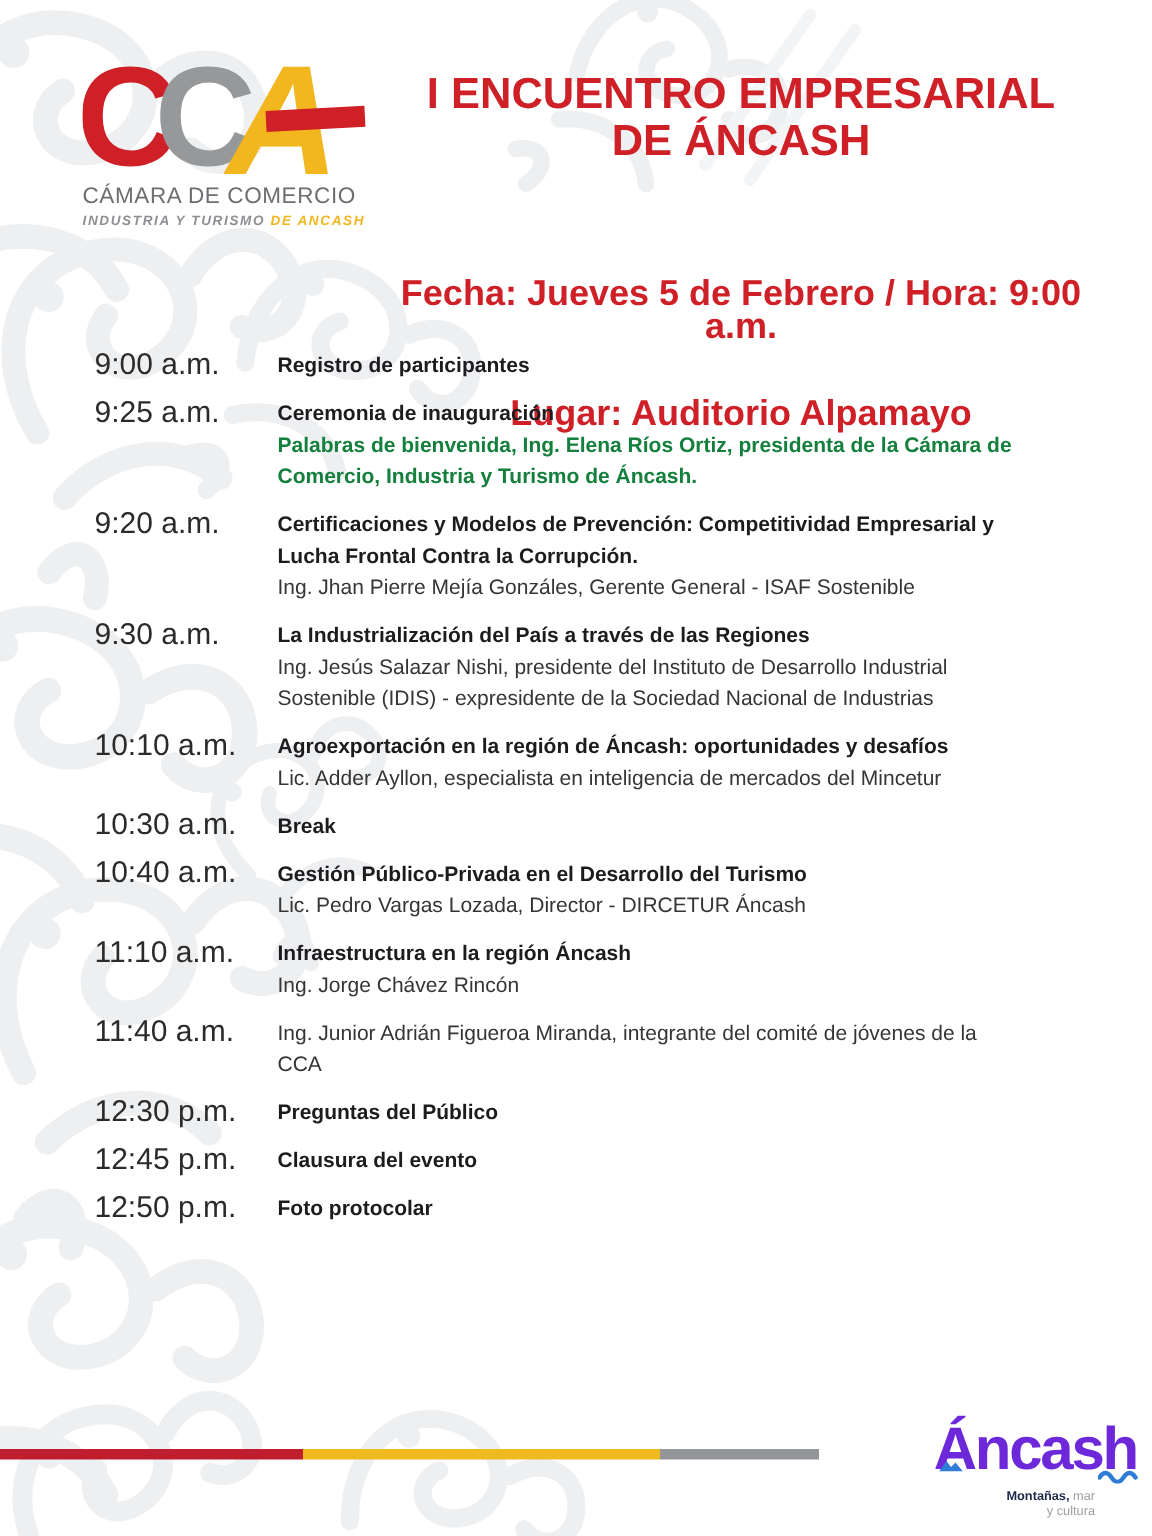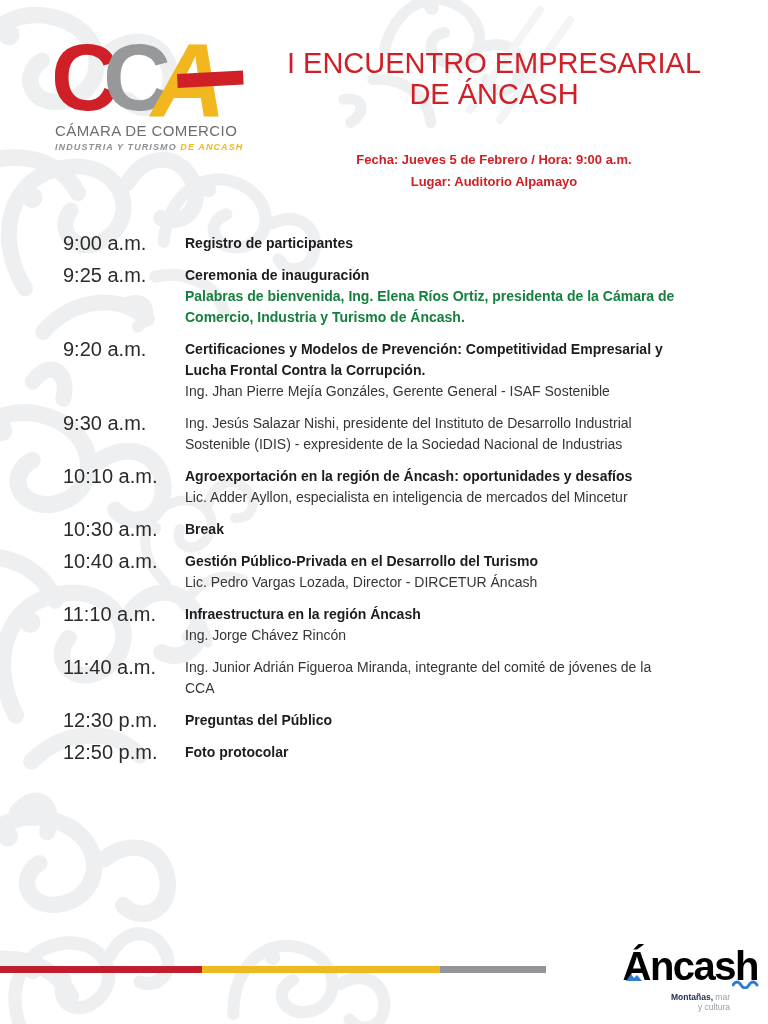--- a/index.html
+++ b/index.html
@@ -25,26 +25,26 @@
     font-size:9px; color:#8d8f92; letter-spacing:1.1px;
     margin-top:3px; white-space:nowrap; font-weight:bold;font-style:italic;
   }
   .org-line2 .gold { color:#f2b61e; }
 
   
   .title-block {
     position:absolute; left:248px; top:48px; width:492px;
     text-align:center; color:#ce2026;
   }
-  .title-line { font-size:29px; font-weight:normal; line-height:31px; letter-spacing:0; }
+  .title-line { font-size:29px; font-weight:bold; line-height:31px; letter-spacing:0; }
   .date-block {
     position:absolute; left:248px; top:149px; width:492px;
     text-align:center; color:#ce2026;
   }
-  .date-line { font-size:13px; font-weight:bold; line-height:22px; }
+  .date-line { font-size:24px; font-weight:bold; line-height:22px;margin-top:36px; }
 
   
   .agenda { position:absolute; left:63px; top:233px; right:28px; }
   .agenda-row { display:flex; margin-bottom:11px; }
   .agenda-time {
     flex:0 0 122px; font-size:20px; line-height:21px; color:#2b2b2b;
     white-space:nowrap;
   }
   .agenda-content { flex:1; }
   .item-title {
@@ -61,21 +61,21 @@
   .footer-bar { position:absolute; left:0; top:966px; height:7px; display:flex; }
   .bar-seg { height:7px; }
   .bar-red { width:202px; }
   .bar-yellow { width:238px; }
   .bar-gray { width:106px; }
 
   .ancash-logo {
     position:absolute; right:10px; top:946px; width:200px; text-align:right;
   }
   .ancash-brand {
-    font-size:40px; font-weight:bold; color:#000000; letter-spacing:-1.5px;
+    font-size:40px; font-weight:bold; color:#6d28d9; letter-spacing:-1.5px;
     line-height:40px; white-space:nowrap; position:relative; display:inline-block;
   }
   .ancash-wave { position:absolute; right:-4px; bottom:-3px; }
   .ancash-mountain { position:absolute; left:3px; bottom:5px; }
   .ancash-tagline { margin-top:6px; font-size:8.5px; line-height:10px; color:#9a9da1; padding-right:28px; }
   .ancash-tagline .navy { color:#1b2a4a; font-weight:bold; }
 </style>
 </head>
 <body>
 
@@ -150,20 +150,21 @@
         <div class="agenda-content">
           <div class="item-title">Certificaciones y Modelos de Prevención: Competitividad Empresarial y
 Lucha Frontal Contra la Corrupción.</div>
           <div class="item-speaker">Ing. Jhan Pierre Mejía Gonzáles, Gerente General - ISAF Sostenible</div>
         </div>
       </div>
 
       <div class="agenda-row">
         <div class="agenda-time">9:30 a.m.</div>
         <div class="agenda-content">
+          <div class="item-title">La Industrialización del País a través de las Regiones</div>
           <div class="item-speaker">Ing. Jesús Salazar Nishi, presidente del Instituto de Desarrollo Industrial
 Sostenible (IDIS) - expresidente de la Sociedad Nacional de Industrias</div>
         </div>
       </div>
 
       <div class="agenda-row">
         <div class="agenda-time">10:10 a.m.</div>
         <div class="agenda-content">
           <div class="item-title">Agroexportación en la región de Áncash: oportunidades y desafíos</div>
           <div class="item-speaker">Lic. Adder Ayllon, especialista en inteligencia de mercados del Mincetur</div>
@@ -203,20 +204,27 @@
       </div>
 
       <div class="agenda-row">
         <div class="agenda-time">12:30 p.m.</div>
         <div class="agenda-content">
           <div class="item-title">Preguntas del Público</div>
 
         </div>
       </div>
 
+      <div class="agenda-row">
+        <div class="agenda-time">12:45 p.m.</div>
+        <div class="agenda-content">
+          <div class="item-title">Clausura del evento</div>
+
+        </div>
+      </div>
 
       <div class="agenda-row">
         <div class="agenda-time">12:50 p.m.</div>
         <div class="agenda-content">
           <div class="item-title">Foto protocolar</div>
 
         </div>
       </div>
 
     </div>

